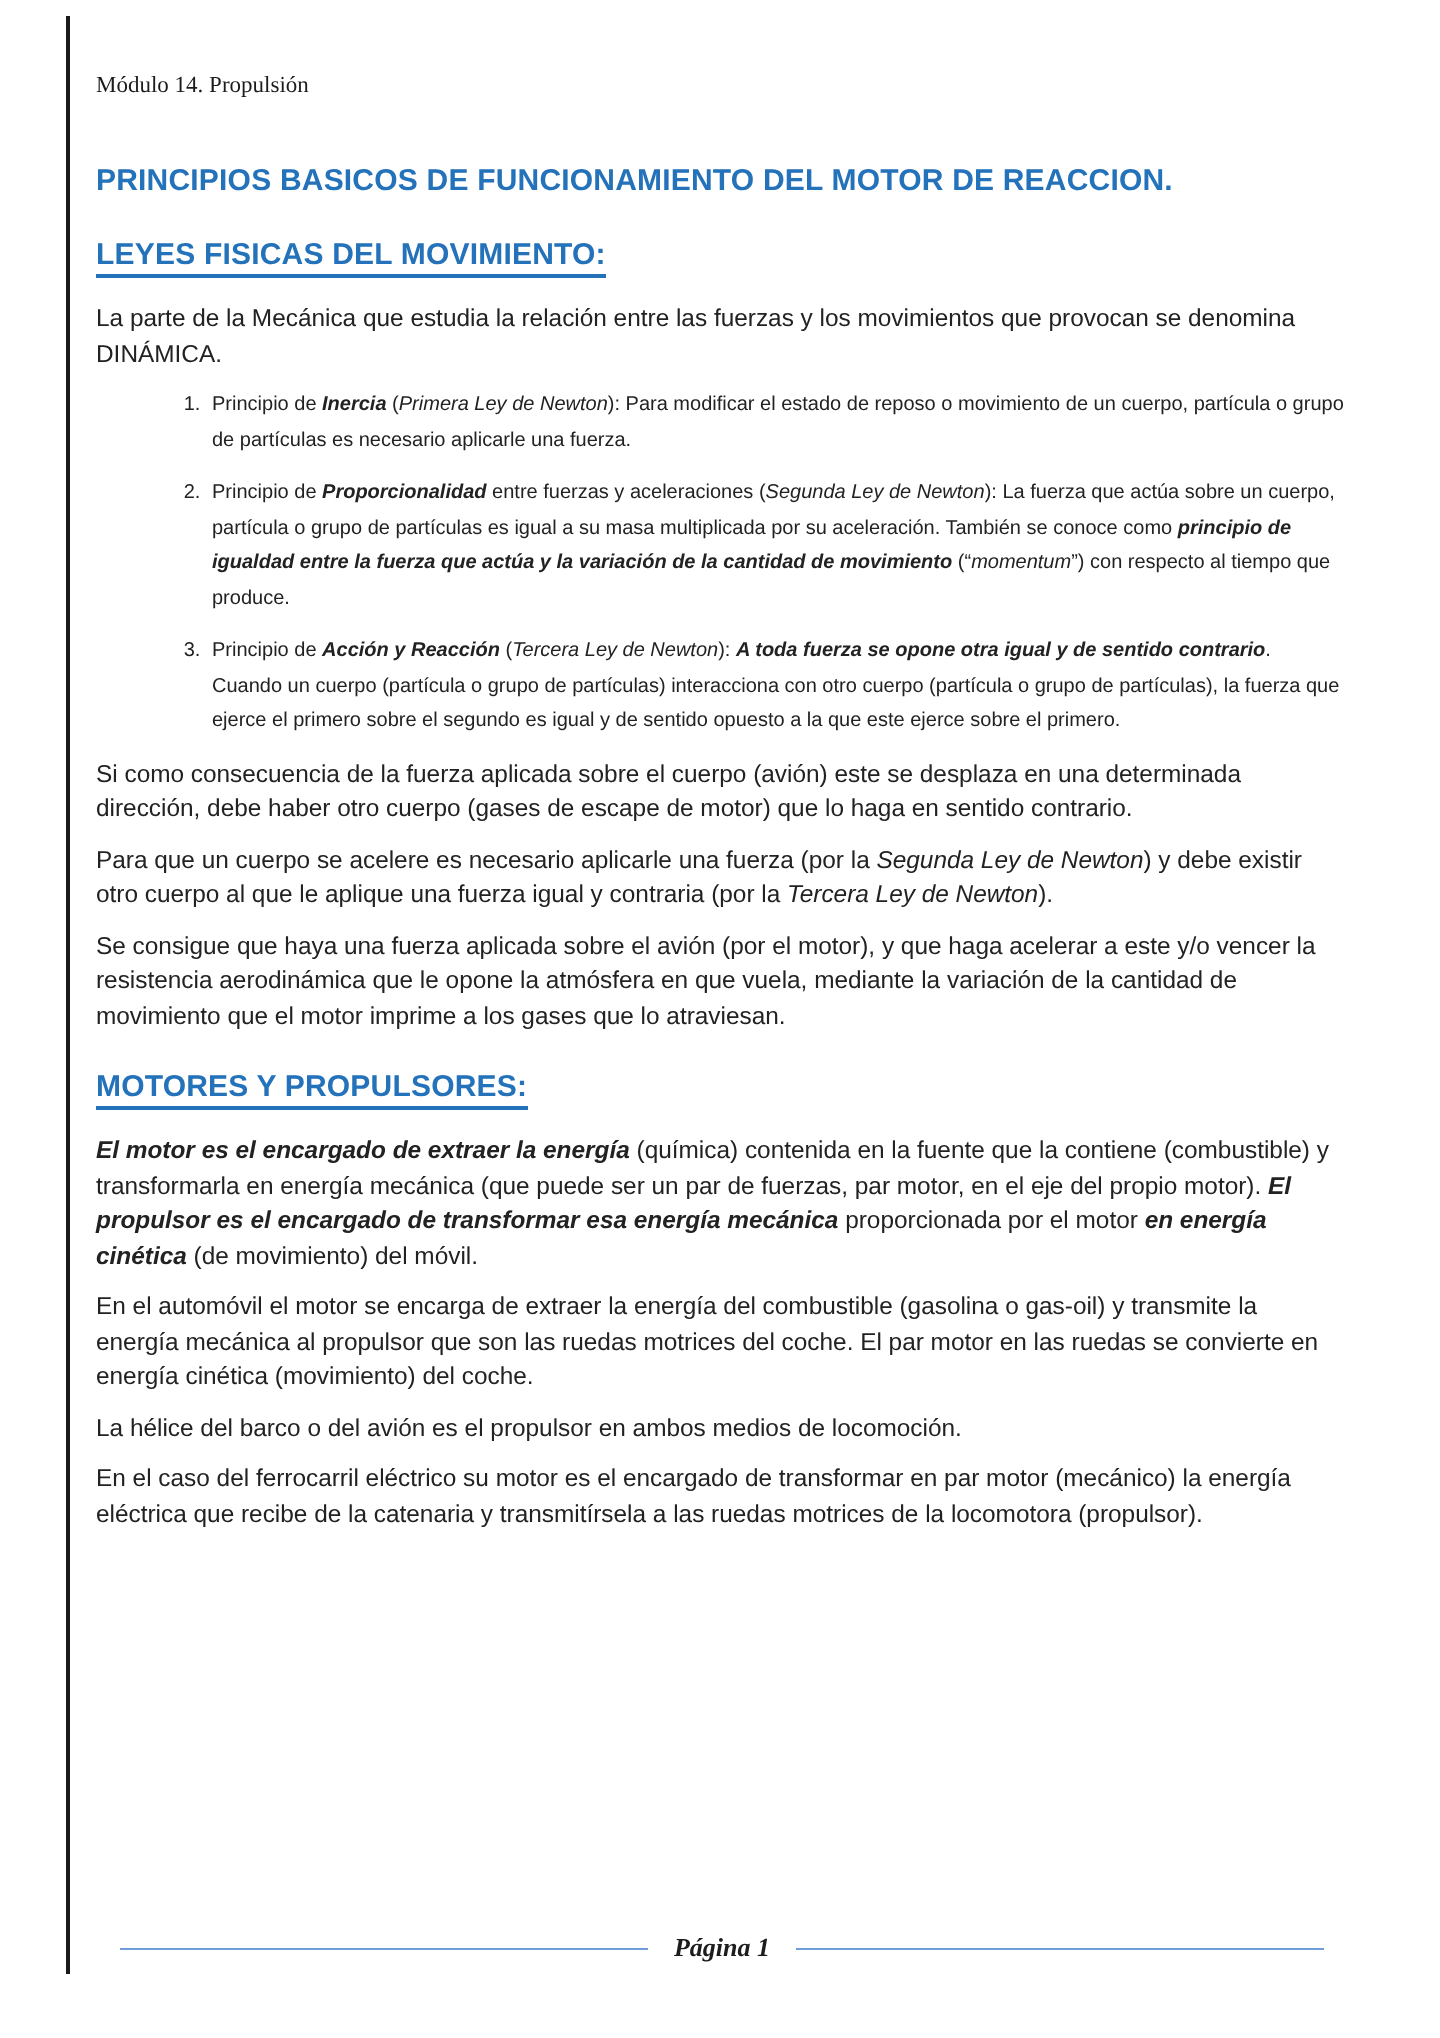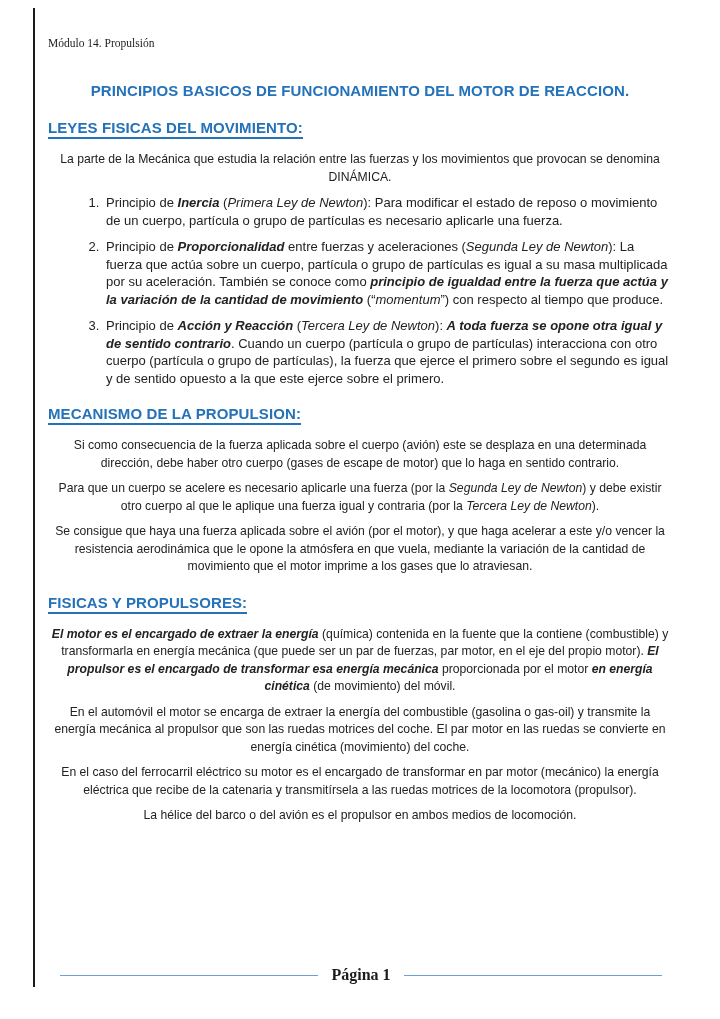--- a/index.html
+++ b/index.html
@@ -33,50 +33,48 @@
     height: 14px;
     line-height: 14px;
   }
   h1 {
     margin: 31px 0 0 0;
     font-size: 15px;
     line-height: 20px;
     font-weight: bold;
     color: var(--heading_blue, #2472ba);
     letter-spacing: 0.1px;
-    text-align: center;
   }
   h2 {
     margin: 17px 0 13px 0;
     font-size: 15px;
     line-height: 20px;
     font-weight: bold;
     color: var(--heading_blue, #2472ba);
     letter-spacing: 0.1px;
   }
   h2 .hu {
     border-bottom: 2px solid var(--heading_blue, #2472ba);
     padding-bottom: 1px;
   }
   p {
     margin: 0 0 8px 0;
     font-size: 12.2px;
     line-height: 17.5px;
     max-width: 628px;
     color: var(--text, #222222);
-    text-align: center;
   }
   ol {
     margin: 5px 0 0 0;
     padding: 0;
   }
   ol li {
     margin: 0 0 9px 55px;
     padding-left: 3px;
-    font-size: 13px;
+    font-size: 10px;
     line-height: 17.5px;
     max-width: 572px;
   }
   .b { font-weight: bold; }
   .i { font-style: italic; }
   .footer {
     position: absolute;
     left: 60px;
     right: 58px;
     top: 966px;
@@ -85,24 +83,25 @@
     gap: 9px;
   }
   .frule {
     flex: 1 1 auto;
     height: 0;
     border-top: 1.5px solid var(--footer_rule, #6f9fd6);
   }
   .fpg {
     font-family: "Liberation Serif", serif;
     font-weight: bold;
-    font-size: 16px;
+    font-size: 13px;
     color: #1c1c1c;
     padding: 0 4px;
     white-space: nowrap;
+    font-style: italic;
   }
 </style>
 </head>
 <body>
 
 <div class="page">
   <div class="left-line"></div>
 
   <div class="hdr">
     <span>Módulo 14. Propulsión</span>
@@ -113,31 +112,30 @@
   <h2><span class="hu">LEYES FISICAS DEL MOVIMIENTO:</span></h2>
 
   <p><span>La parte de la Mecánica que estudia la relación entre las fuerzas y los movimientos que provocan se denomina DINÁMICA.</span></p>
 
   <ol>
     <li><span>Principio de </span><span class="b i">Inercia</span><span> (</span><span class="i">Primera Ley de Newton</span><span>): Para modificar el estado de reposo o movimiento de un cuerpo, partícula o grupo de partículas es necesario aplicarle una fuerza.</span></li>
     <li><span>Principio de </span><span class="b i">Proporcionalidad</span><span> entre fuerzas y aceleraciones (</span><span class="i">Segunda Ley de Newton</span><span>): La fuerza que actúa sobre un cuerpo, partícula o grupo de partículas es igual a su masa multiplicada por su aceleración. También se conoce como </span><span class="b i">principio de igualdad entre la fuerza que actúa y la variación de la cantidad de movimiento</span><span> (“</span><span class="i">momentum</span><span>”) con respecto al tiempo que produce.</span></li>
     <li><span>Principio de </span><span class="b i">Acción y Reacción</span><span> (</span><span class="i">Tercera Ley de Newton</span><span>): </span><span class="b i">A toda fuerza se opone otra igual y de sentido contrario</span><span>. Cuando un cuerpo (partícula o grupo de partículas) interacciona con otro cuerpo (partícula o grupo de partículas), la fuerza que ejerce el primero sobre el segundo es igual y de sentido opuesto a la que este ejerce sobre el primero.</span></li>
   </ol>
 
-  <h2><span class="hu">MECANISMO DE LA PROPULSION:</span></h2>
 
   <p><span>Si como consecuencia de la fuerza aplicada sobre el cuerpo (avión) este se desplaza en una determinada dirección, debe haber otro cuerpo (gases de escape de motor) que lo haga en sentido contrario.</span></p>
   <p><span>Para que un cuerpo se acelere es necesario aplicarle una fuerza (por la </span><span class="i">Segunda Ley de Newton</span><span>) y debe existir otro cuerpo al que le aplique una fuerza igual y contraria (por la </span><span class="i">Tercera Ley de Newton</span><span>).</span></p>
   <p><span>Se consigue que haya una fuerza aplicada sobre el avión (por el motor), y que haga acelerar a este y/o vencer la resistencia aerodinámica que le opone la atmósfera en que vuela, mediante la variación de la cantidad de movimiento que el motor imprime a los gases que lo atraviesan.</span></p>
 
-  <h2><span class="hu">FISICAS Y PROPULSORES:</span></h2>
+  <h2><span class="hu">MOTORES Y PROPULSORES:</span></h2>
 
   <p><span class="b i">El motor es el encargado de extraer la energía</span><span> (química) contenida en la fuente que la contiene (combustible) y transformarla en energía mecánica (que puede ser un par de fuerzas, par motor, en el eje del propio motor). </span><span class="b i">El propulsor es el encargado de transformar esa energía mecánica</span><span> proporcionada por el motor </span><span class="b i">en energía cinética</span><span> (de movimiento) del móvil.</span></p>
   <p><span>En el automóvil el motor se encarga de extraer la energía del combustible (gasolina o gas-oil) y transmite la energía mecánica al propulsor que son las ruedas motrices del coche. El par motor en las ruedas se convierte en energía cinética (movimiento) del coche.</span></p>
+  <p><span>La hélice del barco o del avión es el propulsor en ambos medios de locomoción.</span></p>
   <p><span>En el caso del ferrocarril eléctrico su motor es el encargado de transformar en par motor (mecánico) la energía eléctrica que recibe de la catenaria y transmitírsela a las ruedas motrices de la locomotora (propulsor).</span></p>
-  <p><span>La hélice del barco o del avión es el propulsor en ambos medios de locomoción.</span></p>
 
   <div class="footer">
     <span class="frule"></span>
     <span class="fpg">Página 1</span>
     <span class="frule"></span>
   </div>
 </div>
 
 </body></html>

